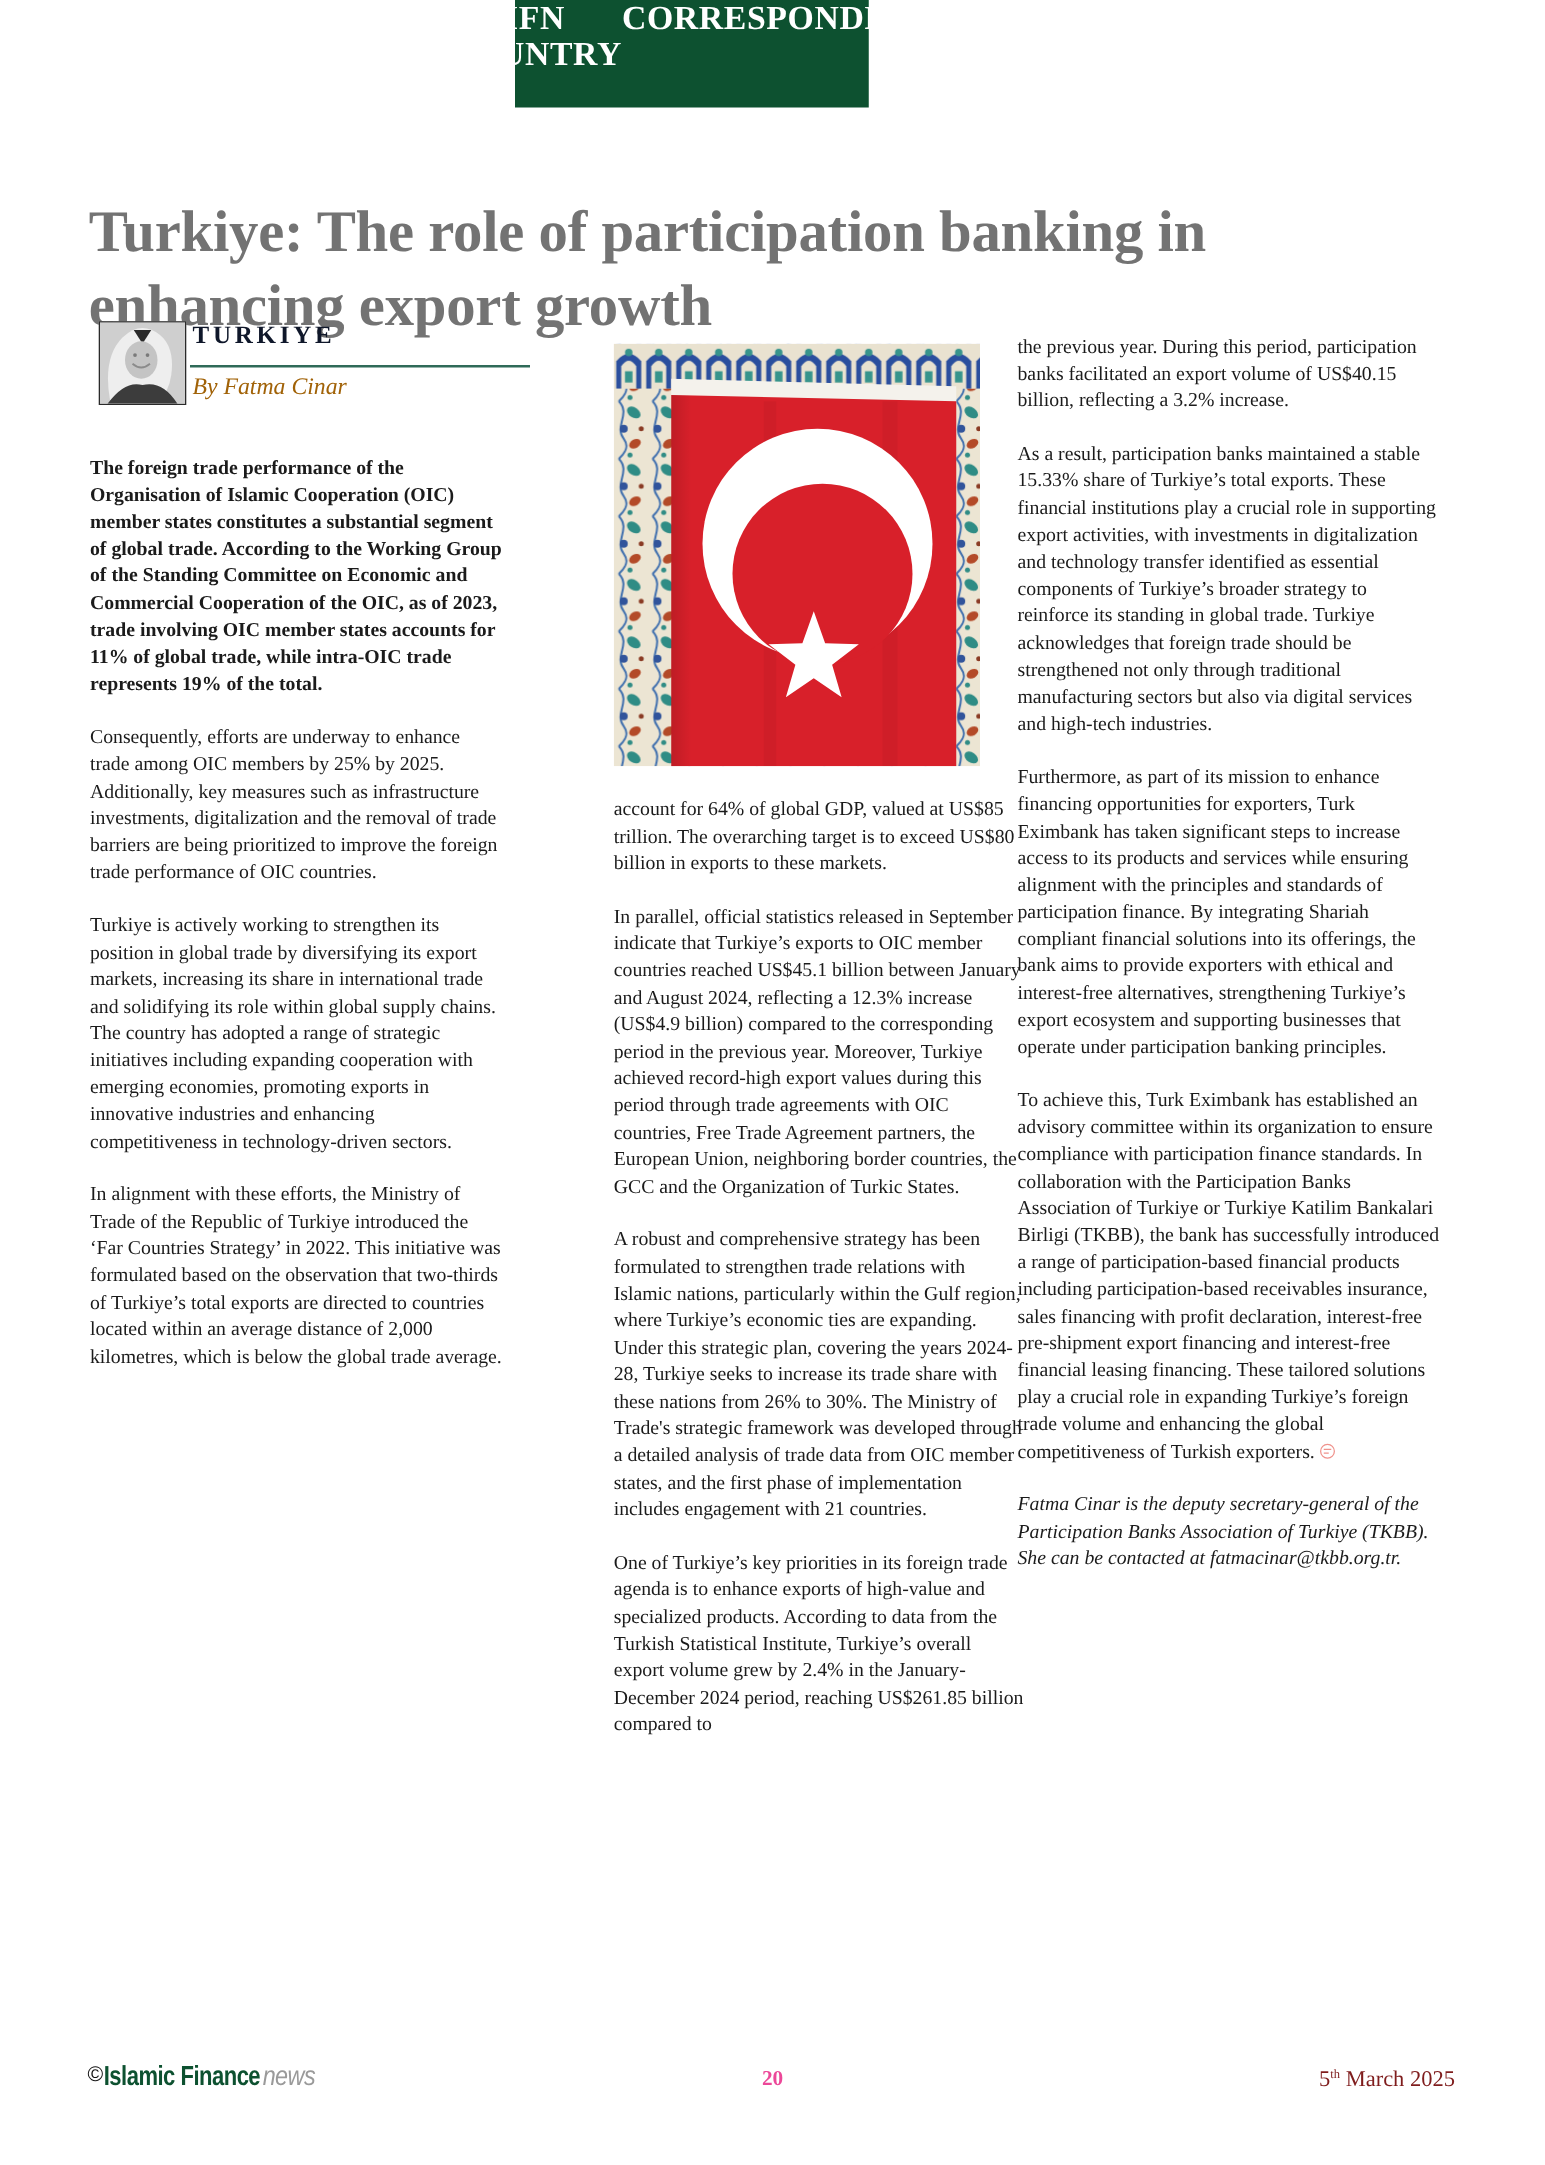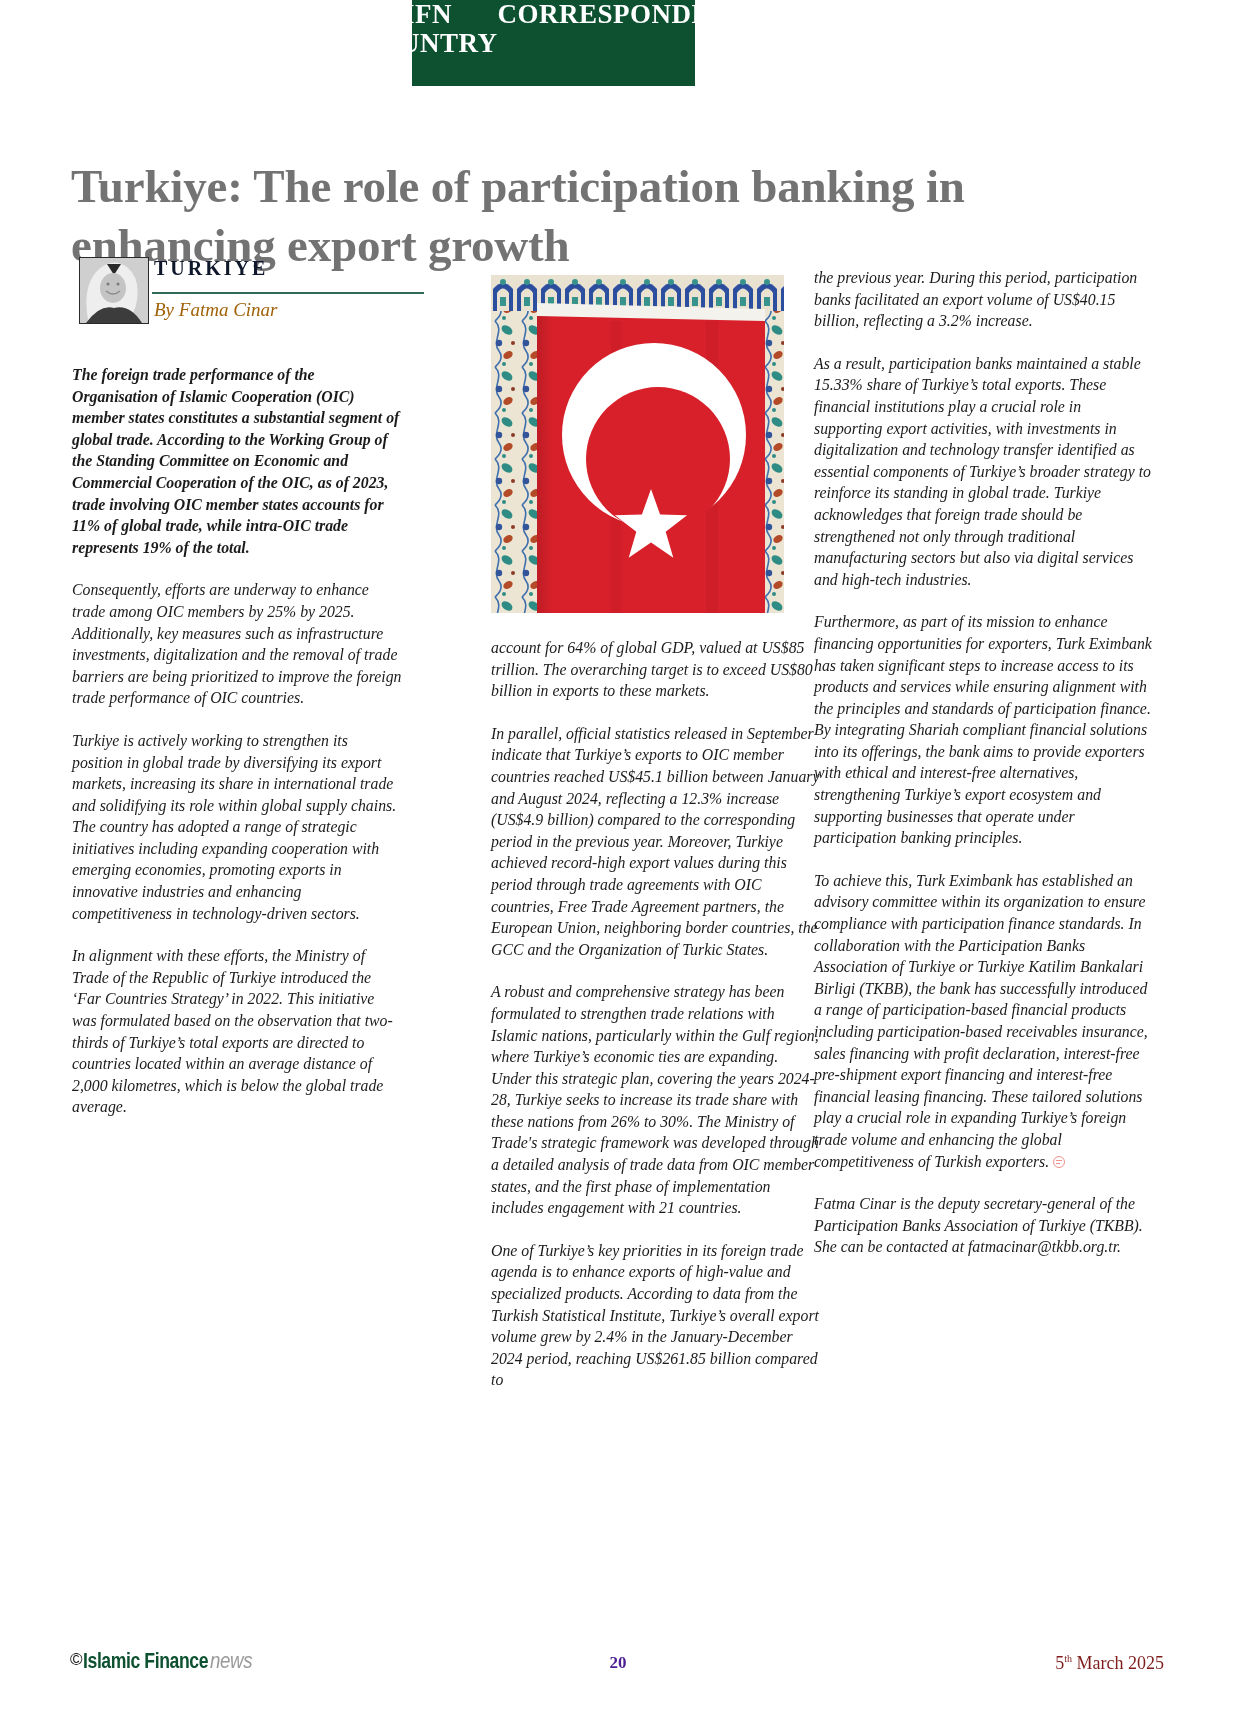--- a/index.html
+++ b/index.html
@@ -35,21 +35,21 @@
   }
   .byline-rule {
     position:absolute; left:80px; top:37px; width:272px; height:2px; background:#2f6a58;
   }
   .author {
     position:absolute; left:82px; top:44px; font-style:italic; font-size:19px; color:#a16207;
   }
 
   
   .col { position:absolute; width:330px; font-size:15.8px; line-height:21.6px; text-align:left; }
-  .col p { margin:0 0 21px 0;font-style:italic; }
+  .col p { margin:0 0 21px 0; }
   #col1 { left:72px;  top:364px; }
   #col2 { left:447px; top:275px;margin-left:44px; }
   #col3 { left:814px; top:267px; width:338px; }
   .lead { font-weight:bold; }
   .bio  { font-style:italic; margin-top:9px !important; }
 
   
   .flag-figure { width:293px; height:338px; margin:0 0 24px 0; }
   .flag-figure svg { display:block; }
 
@@ -74,21 +74,21 @@
   .brand-bold {
     display:inline-block; transform:scaleX(0.8); transform-origin:left center;
     font-weight:bold; color:#0d5130; letter-spacing:-0.5px;
   }
   .brand-light {
     display:inline-block; transform:scaleX(0.85) translateX(-34px); transform-origin:left center;
     font-style:italic; color:#9a9a9a; letter-spacing:-0.5px;
   }
   .footer-center {
     position:absolute; left:0; top:1653px; width:1236px; text-align:center;
-    font-weight:bold; font-size:17px; color:#4c1d95;
+    font-weight:bold; font-size:17px; color:#ec4899;
   }
   .footer-right {
     position:absolute; right:72px; top:1653px; font-size:18px; color:#7f1d1d;
   }
   .footer-right sup { font-size:10px; }
 </style>
 </head>
 <body>
 
 <div class="page">

